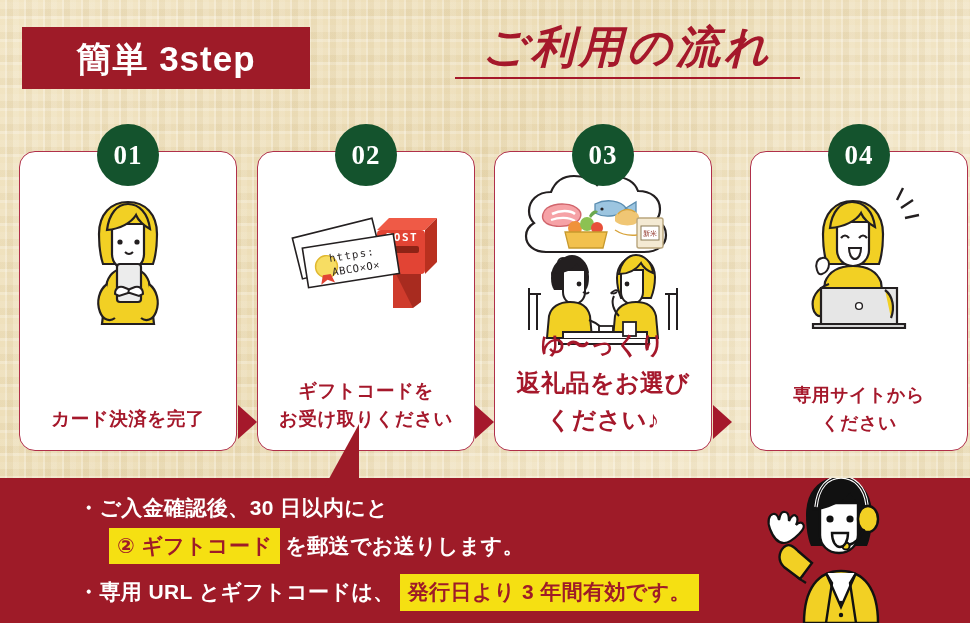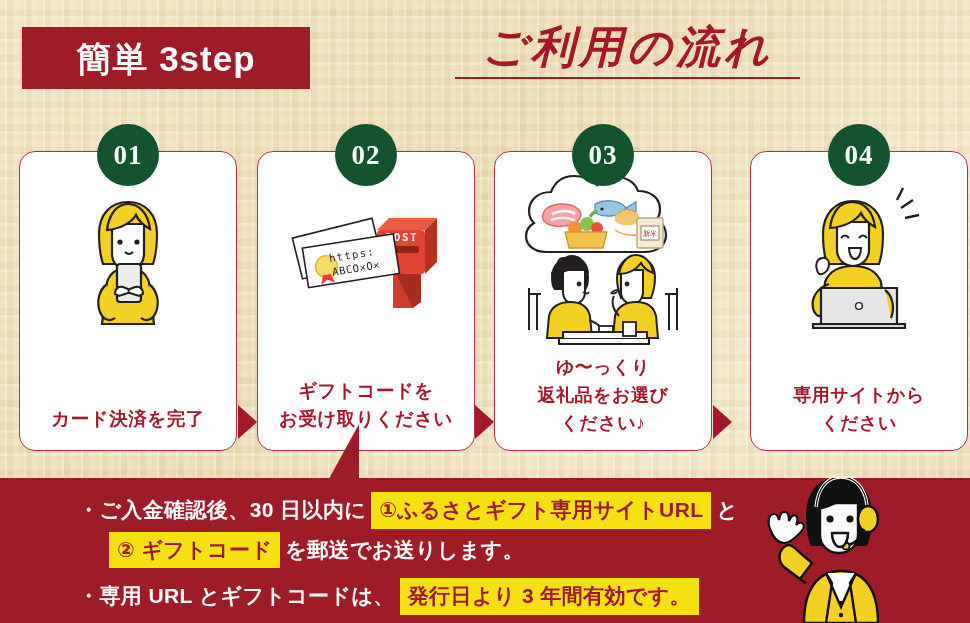--- a/index.html
+++ b/index.html
@@ -257,21 +257,21 @@
           <path d="M114 122q-4 3-6 0" fill="none" stroke="#231f20" stroke-width="1.8"></path>
           <path d="M112 146c2-9 10-14 21-14s18 5 20 14l2 22h-45z" fill="#f2d024" stroke="#231f20" stroke-width="2"></path>
           <path d="M116 146c-6-6-8-14-5-20" fill="none" stroke="#231f20" stroke-width="2"></path>
           <path d="M108 124c2-4 6-5 8-2" fill="none" stroke="#231f20" stroke-width="1.8"></path>
 
           <path d="M56 168h90v6H56z" fill="#fff" stroke="#231f20" stroke-width="2"></path>
           <path d="M60 168v-6h84v6" fill="#fff" stroke="#231f20" stroke-width="2"></path>
           <rect x="120" y="152" width="13" height="14" fill="#fff" stroke="#231f20" stroke-width="1.8"></rect>
         </svg>
       </div>
-      <div class="caption" style="bottom:12px;font-size:18px;">
+      <div class="caption" style="bottom:12px;font-size:24px;">
         <div>ゆ〜っくり</div>
         <div>返礼品をお選び</div>
         <div>ください♪</div>
       </div>
     </div>
 
     <div class="card c4">
       <div class="badge">04</div>
       <div class="art" style="top:26px;height:165px;">
         <svg width="160" height="160" viewBox="0 0 160 160">
@@ -308,21 +308,20 @@
   <svg class="down-shape" viewBox="0 0 36 62">
     <path d="M34 0 L34 62 L0 62 Z" fill="#9e1b28"></path>
   </svg>
 
   <div class="footer">
     <div class="footer-lines">
 
       <div class="fline">
         <span class="nowrap">・</span>
         <span class="nowrap">ご入金確認後、30 日以内に</span>
-        <span class="hl nowrap">①ふるさとギフト専用サイトURL</span>
         <span class="nowrap">と</span>
       </div>
 
       <div class="fline indent">
         <span class="hl nowrap">② ギフトコード</span>
         <span class="nowrap">を郵送でお送りします。</span>
       </div>
 
       <div class="fline" style="margin-top:10px;">
         <span class="nowrap">・</span>

